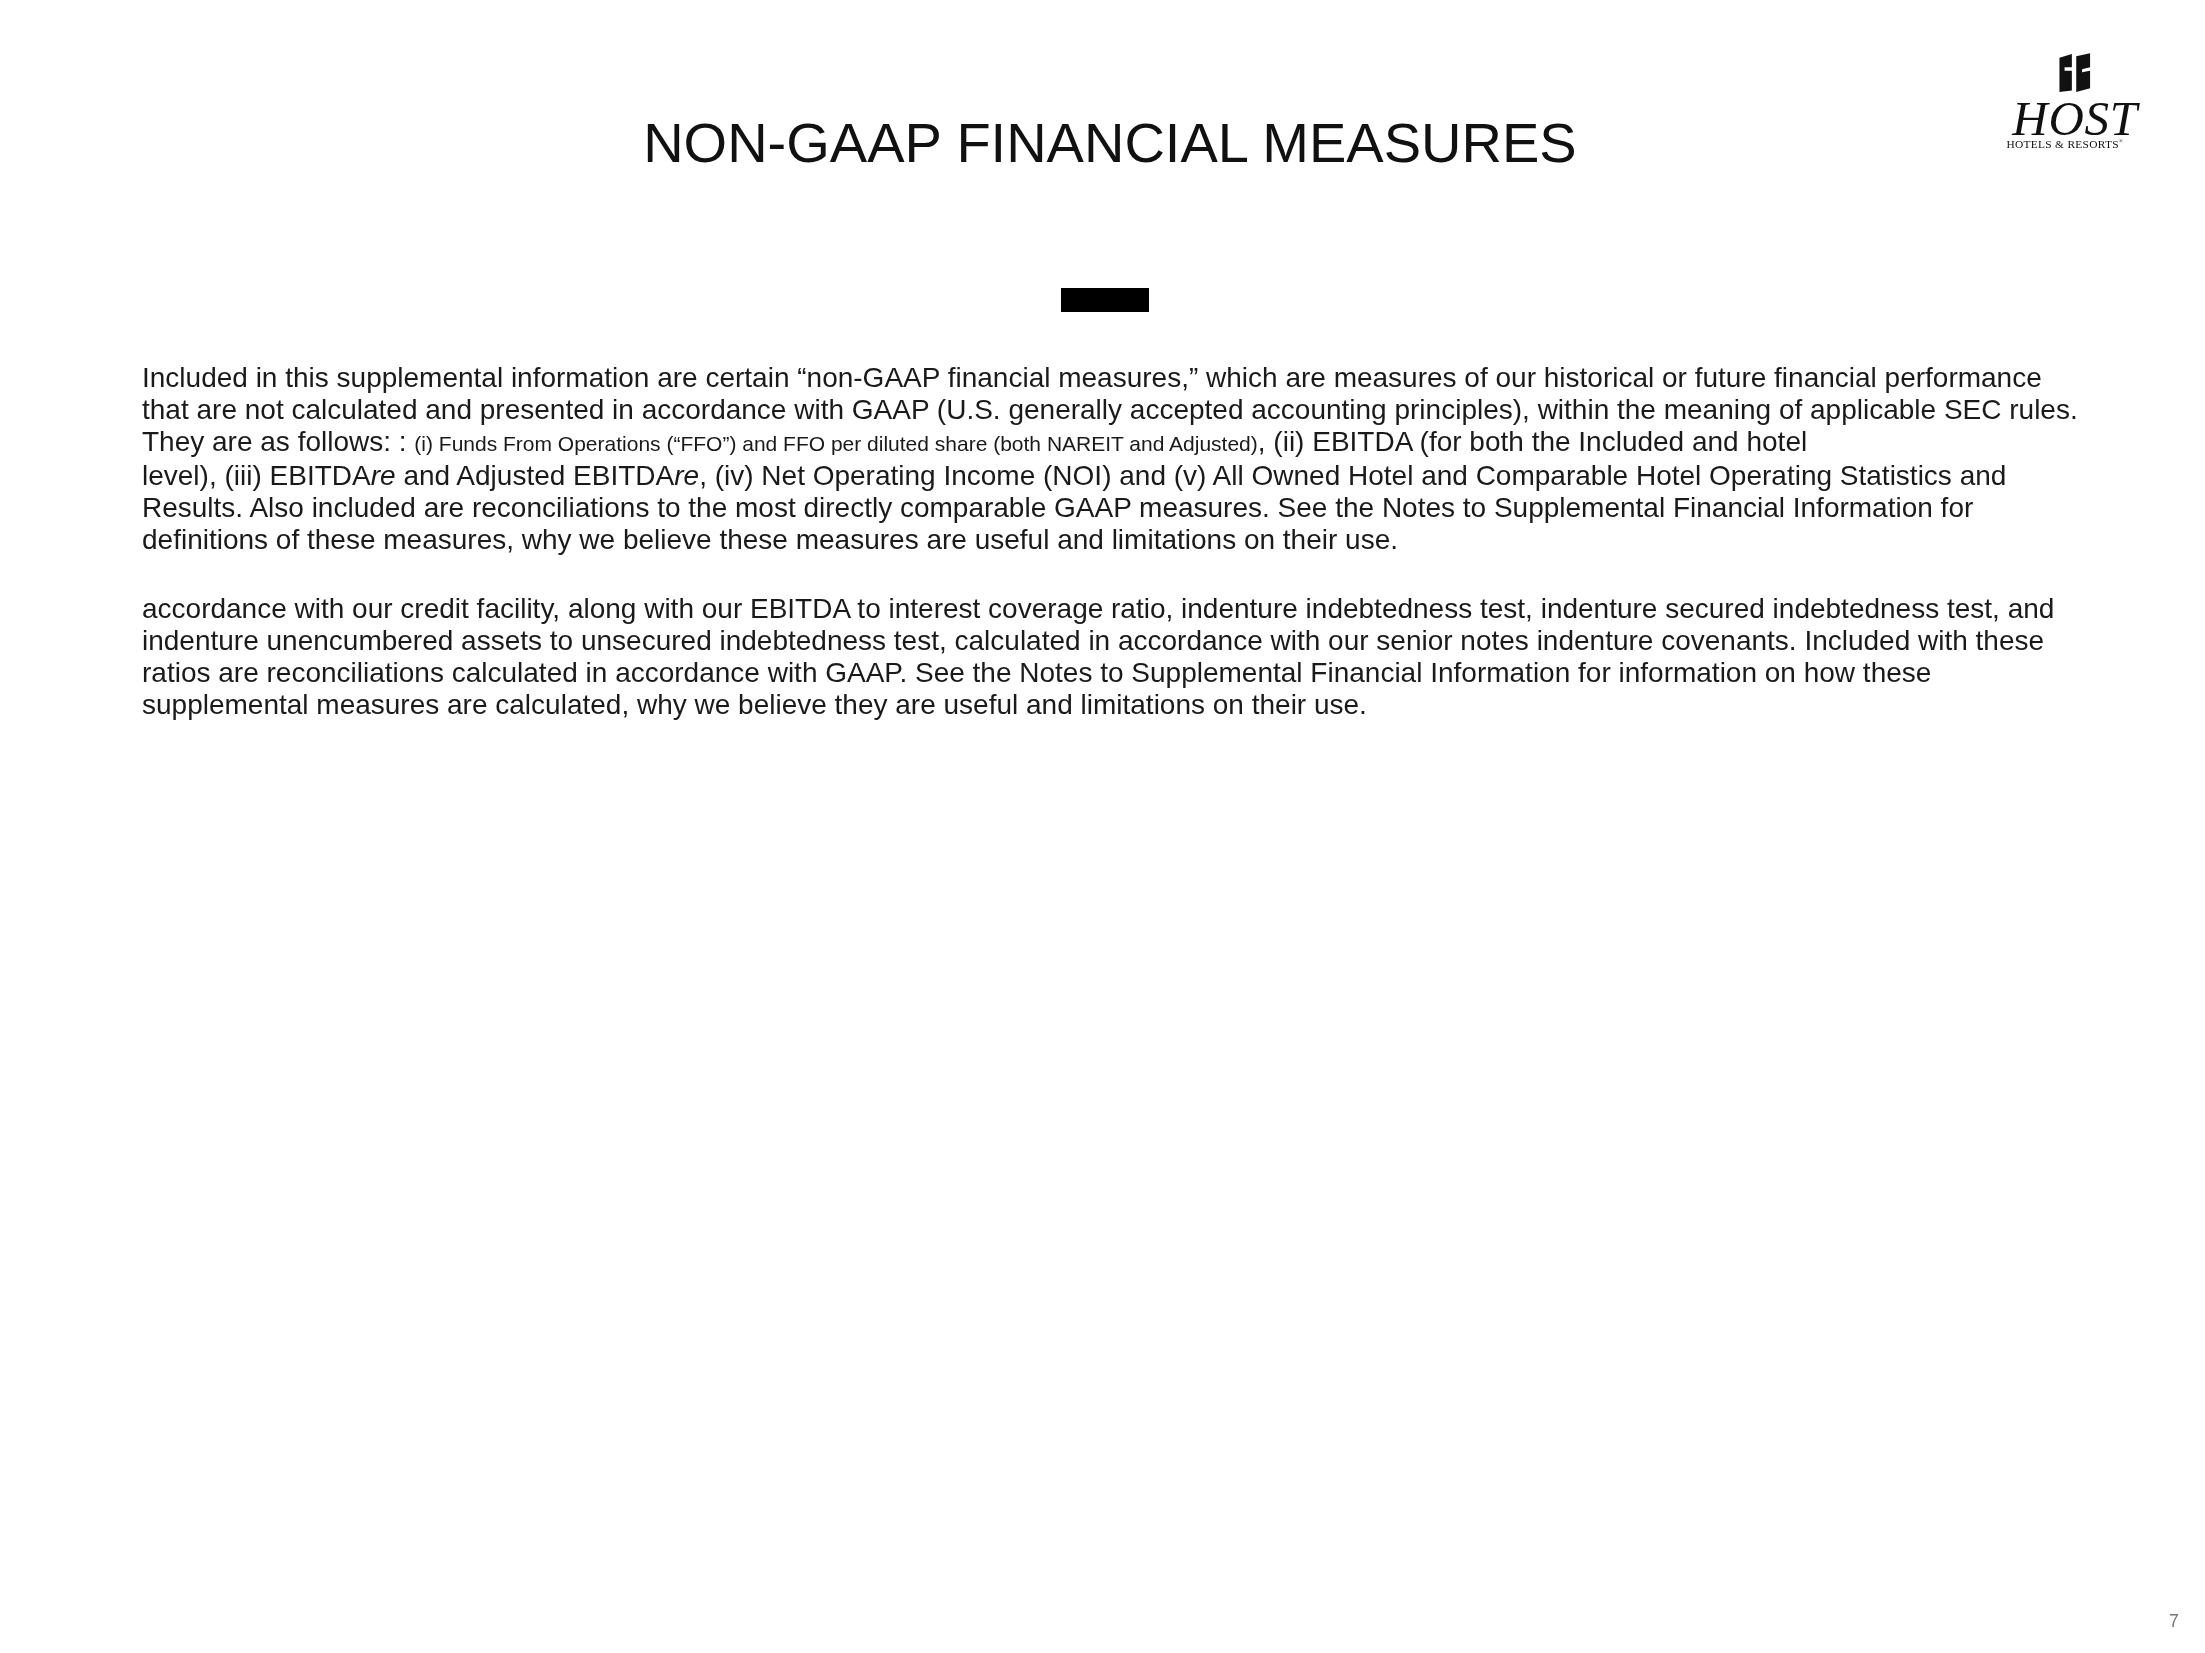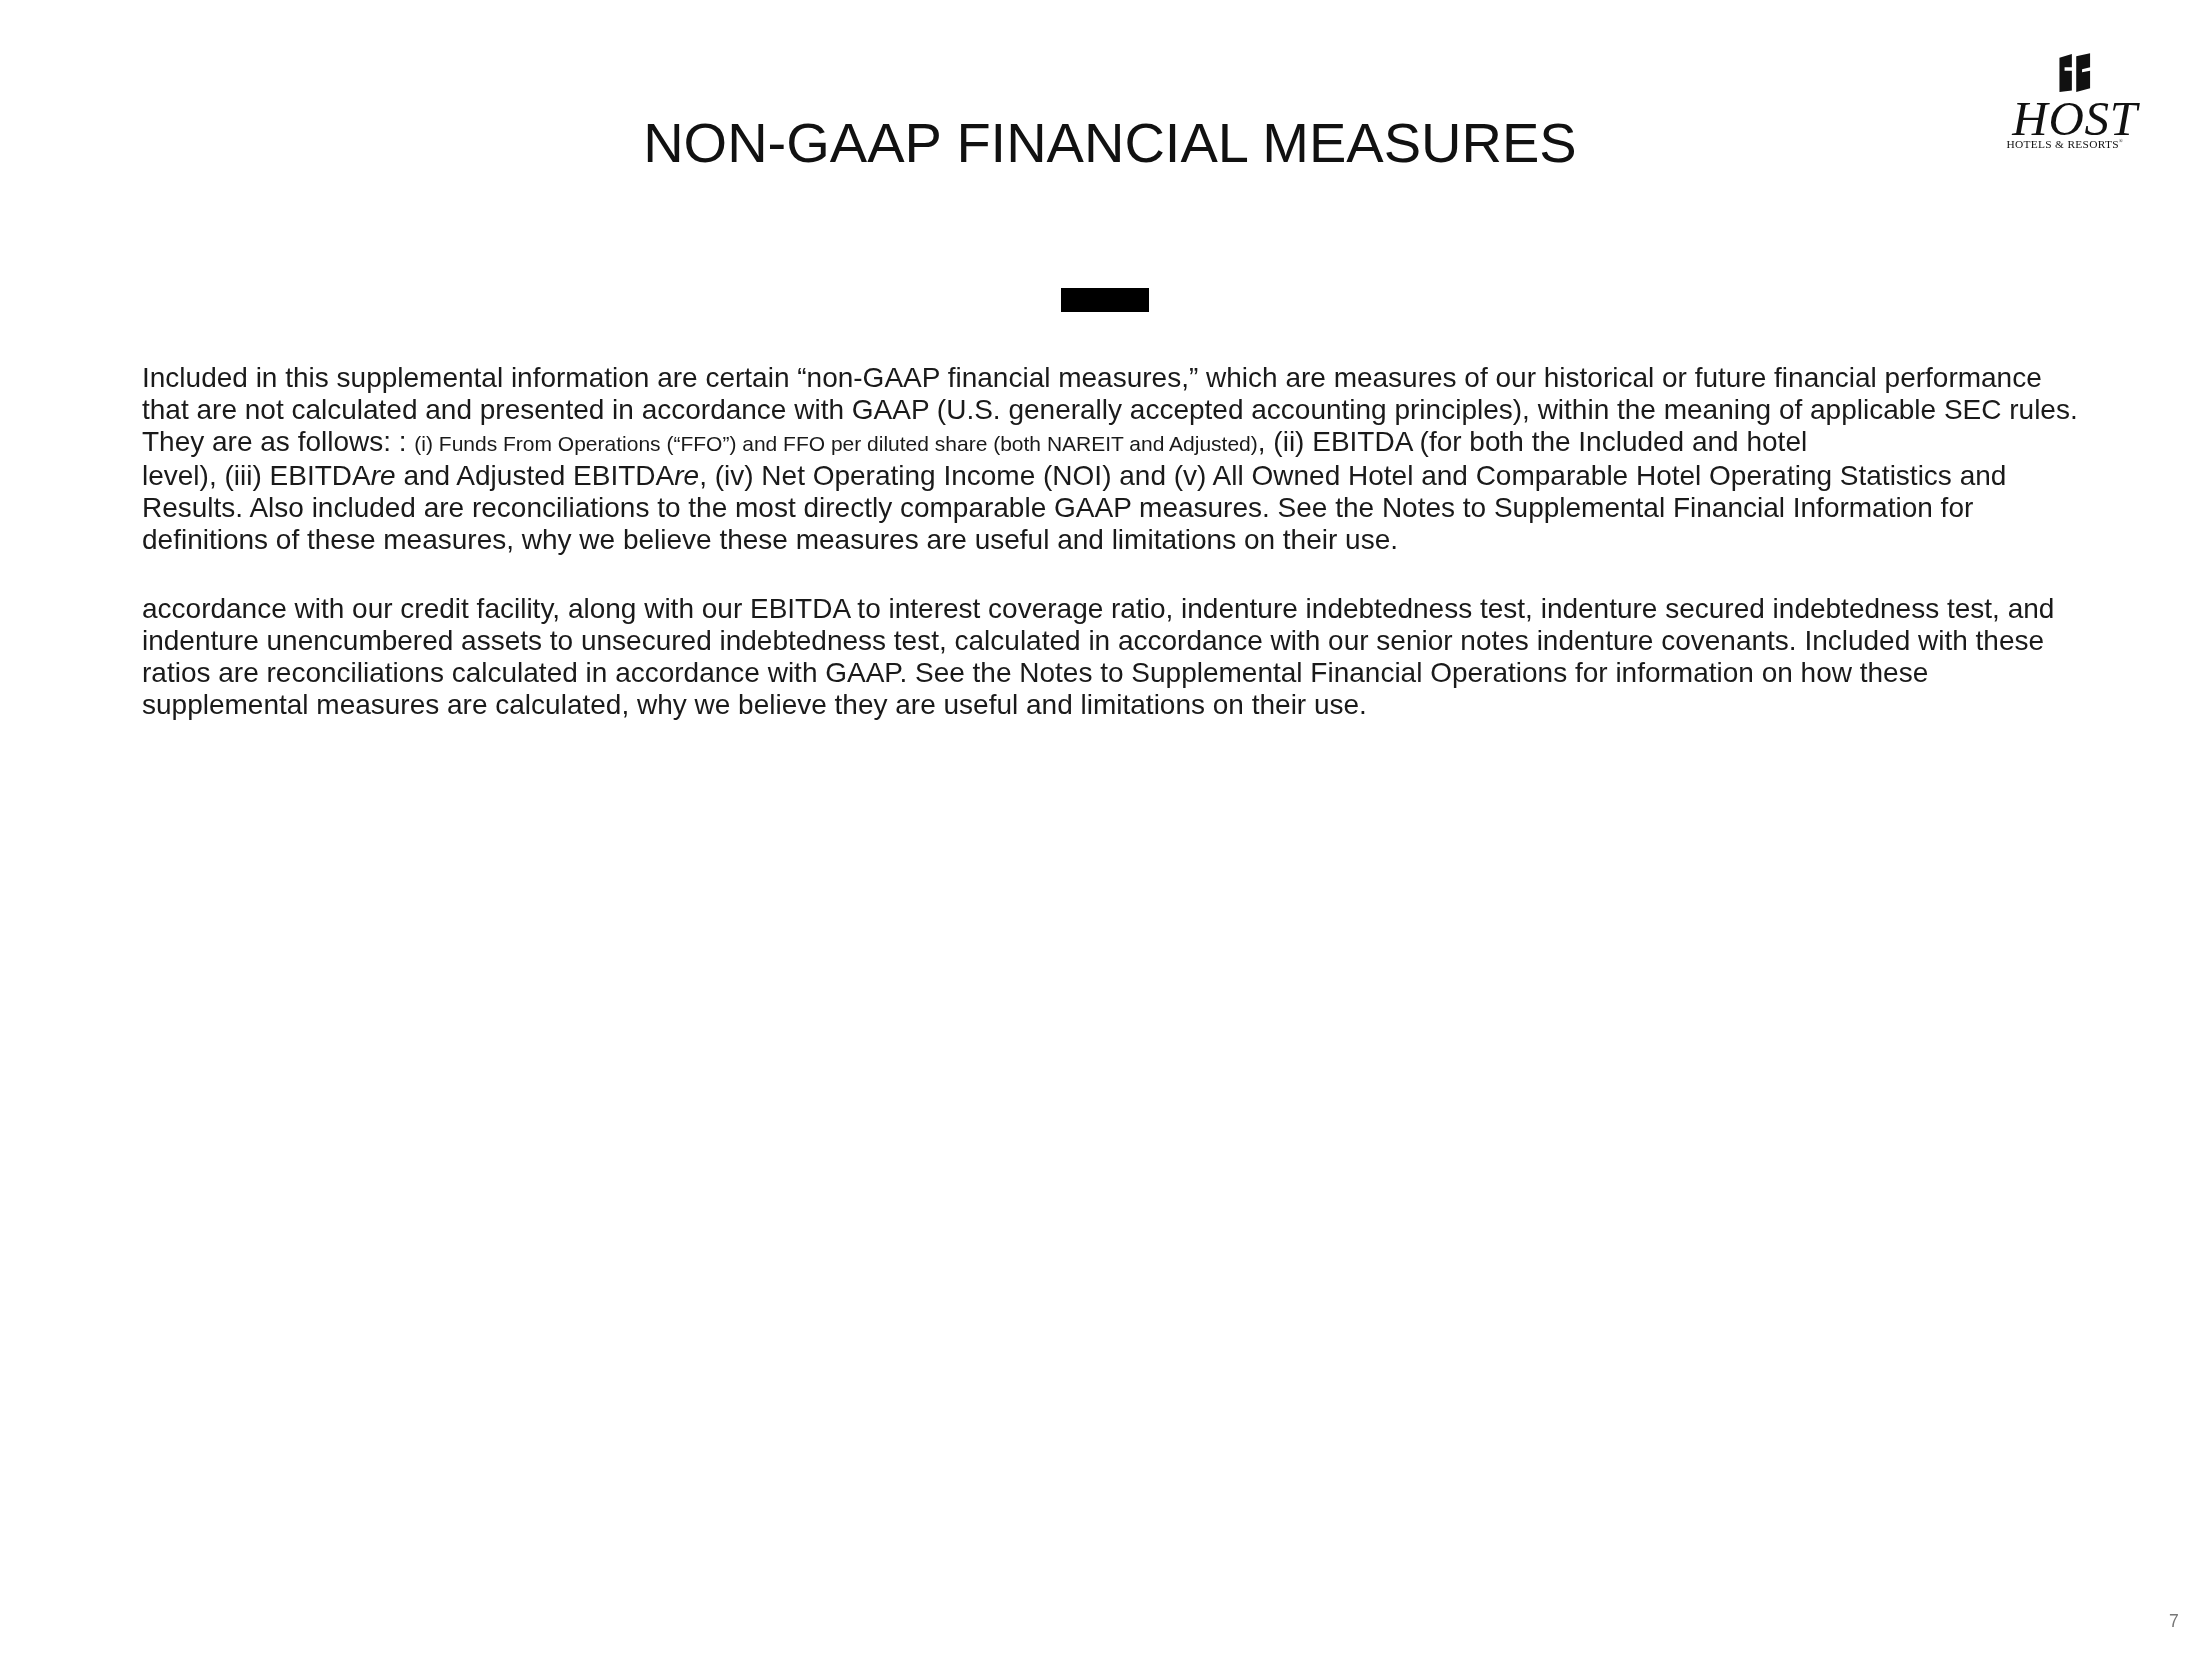--- a/index.html
+++ b/index.html
@@ -127,19 +127,19 @@
     <span class="line">Included in this supplemental information are certain “non-GAAP financial measures,” which are measures of our historical or future financial performance</span>
     <span class="line">that are not calculated and presented in accordance with GAAP (U.S. generally accepted accounting principles), within the meaning of applicable SEC rules.</span>
     <span class="line"><span>They are as follows: : </span><span class="small">(i) Funds From Operations (“FFO”) and FFO per diluted share (both NAREIT and Adjusted)</span><span>, (ii) EBITDA (for both the Included and hotel</span></span>
     <span class="line"><span>level), (iii) EBITDA</span><em>re</em><span> and Adjusted EBITDA</span><em>re</em><span>, (iv) Net Operating Income (NOI) and (v) All Owned Hotel and Comparable Hotel Operating Statistics and</span></span>
     <span class="line">Results. Also included are reconciliations to the most directly comparable GAAP measures. See the Notes to Supplemental Financial Information for</span>
     <span class="line">definitions of these measures, why we believe these measures are useful and limitations on their use.</span>
   </p>
   <p>
     <span class="line">accordance with our credit facility, along with our EBITDA to interest coverage ratio, indenture indebtedness test, indenture secured indebtedness test, and</span>
     <span class="line">indenture unencumbered assets to unsecured indebtedness test, calculated in accordance with our senior notes indenture covenants. Included with these</span>
-    <span class="line">ratios are reconciliations calculated in accordance with GAAP. See the Notes to Supplemental Financial Operations for information on how these</span>
+    <span class="line">ratios are reconciliations calculated in accordance with GAAP. See the Notes to Supplemental Financial Information for information on how these</span>
     <span class="line">supplemental measures are calculated, why we believe they are useful and limitations on their use.</span>
   </p>
 </div>
 
 <div class="page-number">7</div>
 
 
 </body></html>

